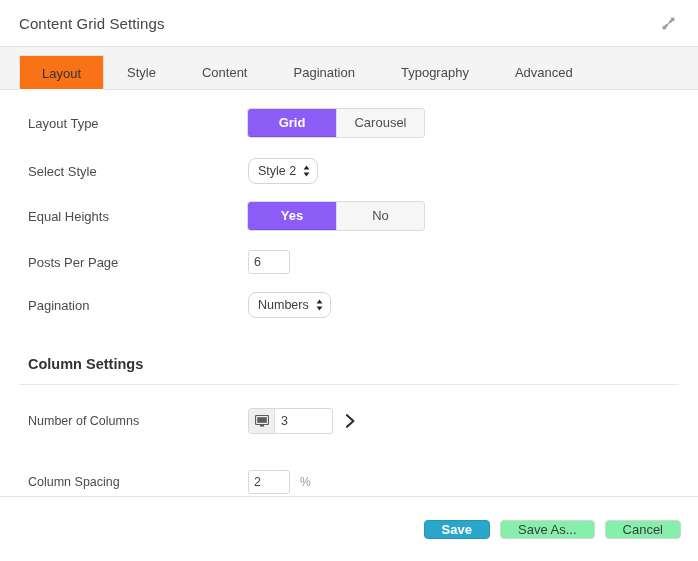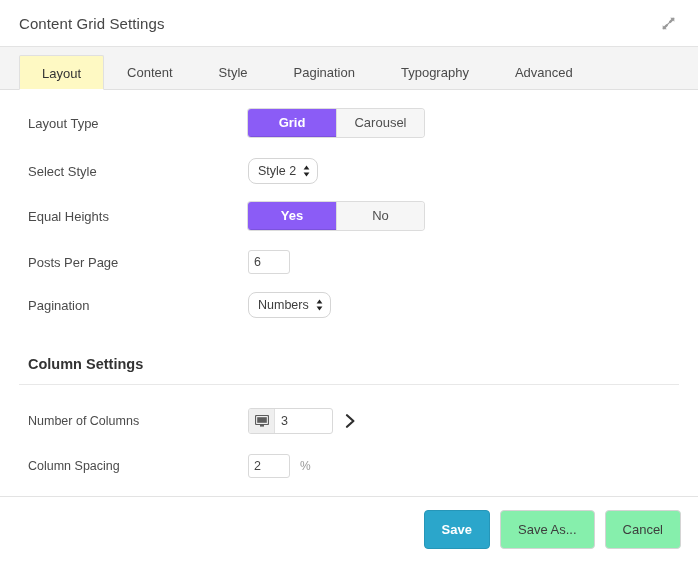--- a/index.html
+++ b/index.html
@@ -74,21 +74,21 @@
     height: 35px;
     line-height: 35px;
     box-sizing: border-box;
     cursor: pointer;
     border: 1px solid transparent;
     border-bottom: none;
     position: relative;
     white-space: nowrap;
   }
   .tab.active {
-    background: #fef9c3;
+    background: #f97316;
     border-color: #e0e0e0;
     border-bottom: 1px solid #ffffff;
     margin-bottom: -1px;
     border-radius: 2px 2px 0 0;
     color: #333333;
   }
 
   
   .modal-body {
     flex: 1 1 auto;
@@ -270,21 +270,21 @@
     border-top: 1px solid #e3e3e3;
     background: #ffffff;
     display: flex;
     align-items: center;
     justify-content: flex-end;
     padding-right: 17px;
     box-sizing: border-box;
     gap: 10px;
   }
   .btn {
-    height: 39px;
+    height: 19px;
     border-radius: 4px;
     font-size: 13px;
     padding: 0 17px;
     cursor: pointer;
     box-sizing: border-box;
     display: inline-flex;
     align-items: center;
     justify-content: center;
     font-family: "Liberation Sans", sans-serif;
     white-space: nowrap;
@@ -317,24 +317,24 @@
         <path d="M1.8 14.2 L1.8 9.8 L3.1 11.1 L5.8 8.4 L7.6 10.2 L4.9 12.9 L6.2 14.2 Z" fill="#9a9a9a"></path>
       </svg>
     </div>
   </div>
 
   <div class="tabbar">
     <div class="tab active">
       <span>Layout</span>
     </div>
     <div class="tab">
+      <span>Style</span>
+    </div>
+    <div class="tab">
       <span>Content</span>
-    </div>
-    <div class="tab">
-      <span>Style</span>
     </div>
     <div class="tab">
       <span>Pagination</span>
     </div>
     <div class="tab">
       <span>Typography</span>
     </div>
     <div class="tab">
       <span>Advanced</span>
     </div>
@@ -418,21 +418,21 @@
           <input class="ig-input" type="text" value="3" style="">
         </div>
         <span class="chevron-next">
           <svg width="11" height="14" viewBox="0 0 11 14" aria-hidden="true">
             <path d="M2 1.2 L8.4 7 L2 12.8" fill="none" stroke="#2f2f2f" stroke-width="2.2" stroke-linecap="round" stroke-linejoin="round"></path>
           </svg>
         </span>
       </div>
     </div>
 
-    <div class="form-row" style="margin-top:20px;justify-content:center;">
+    <div class="form-row" style="margin-top:36px;justify-content:center;">
       <div class="row-label small">Column Spacing</div>
       <div class="row-field">
         <input class="txt-input" type="text" value="2" style="">
         <span class="unit">%</span>
       </div>
     </div>
 
   </div>
 
   <div class="modal-footer">

